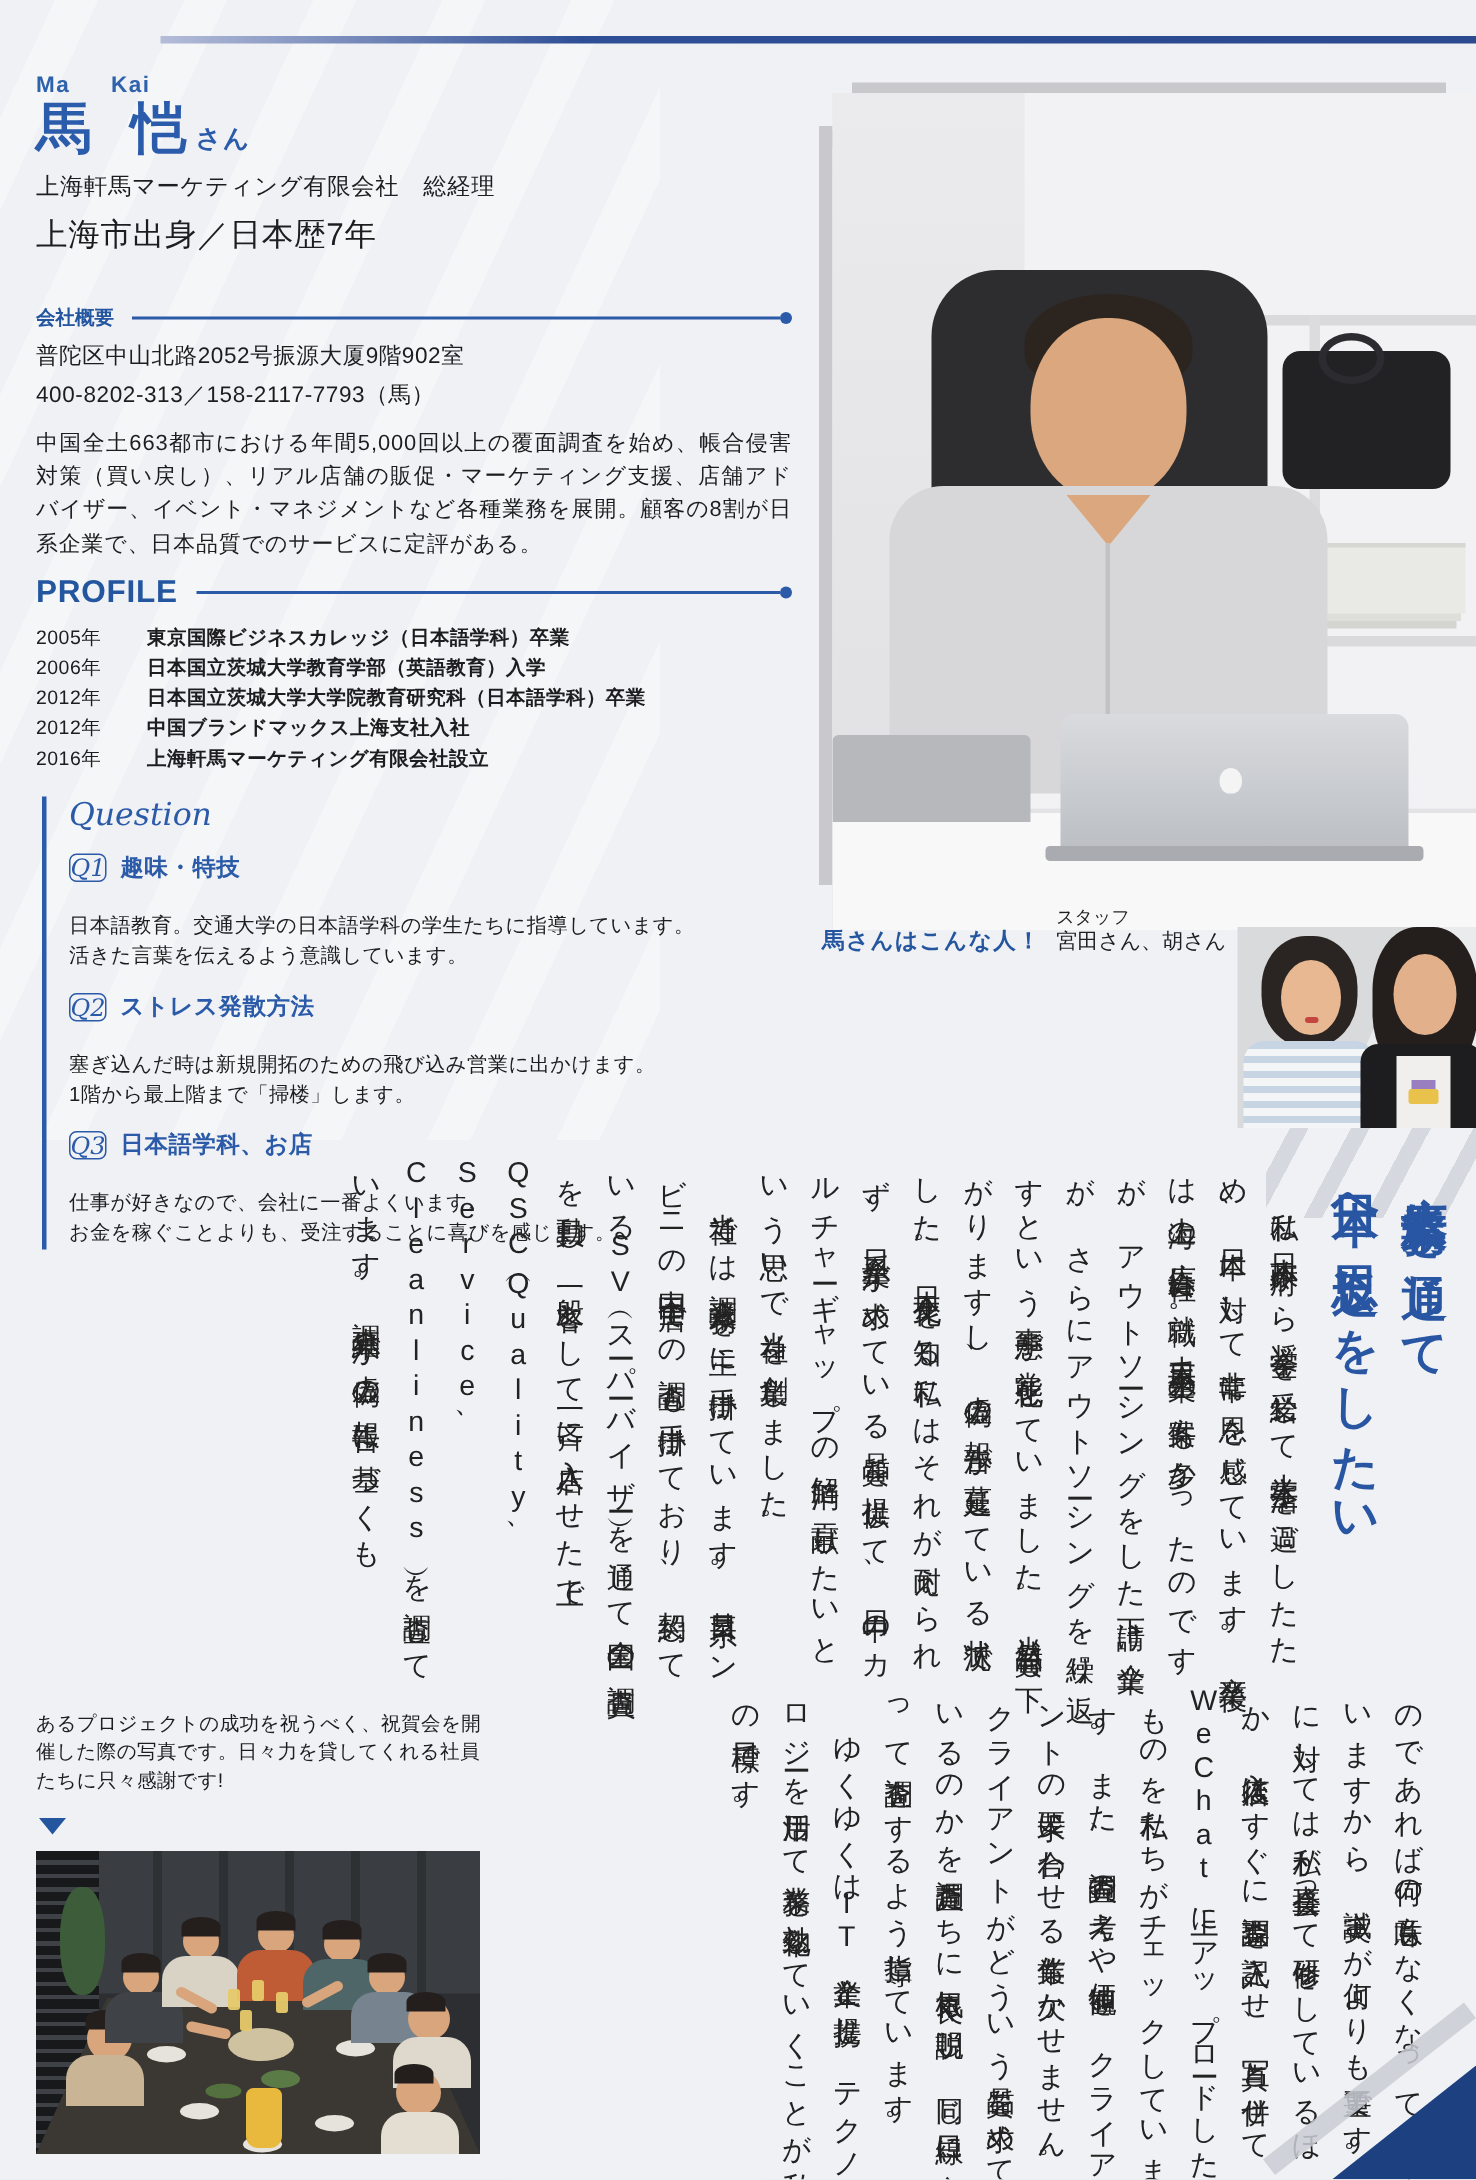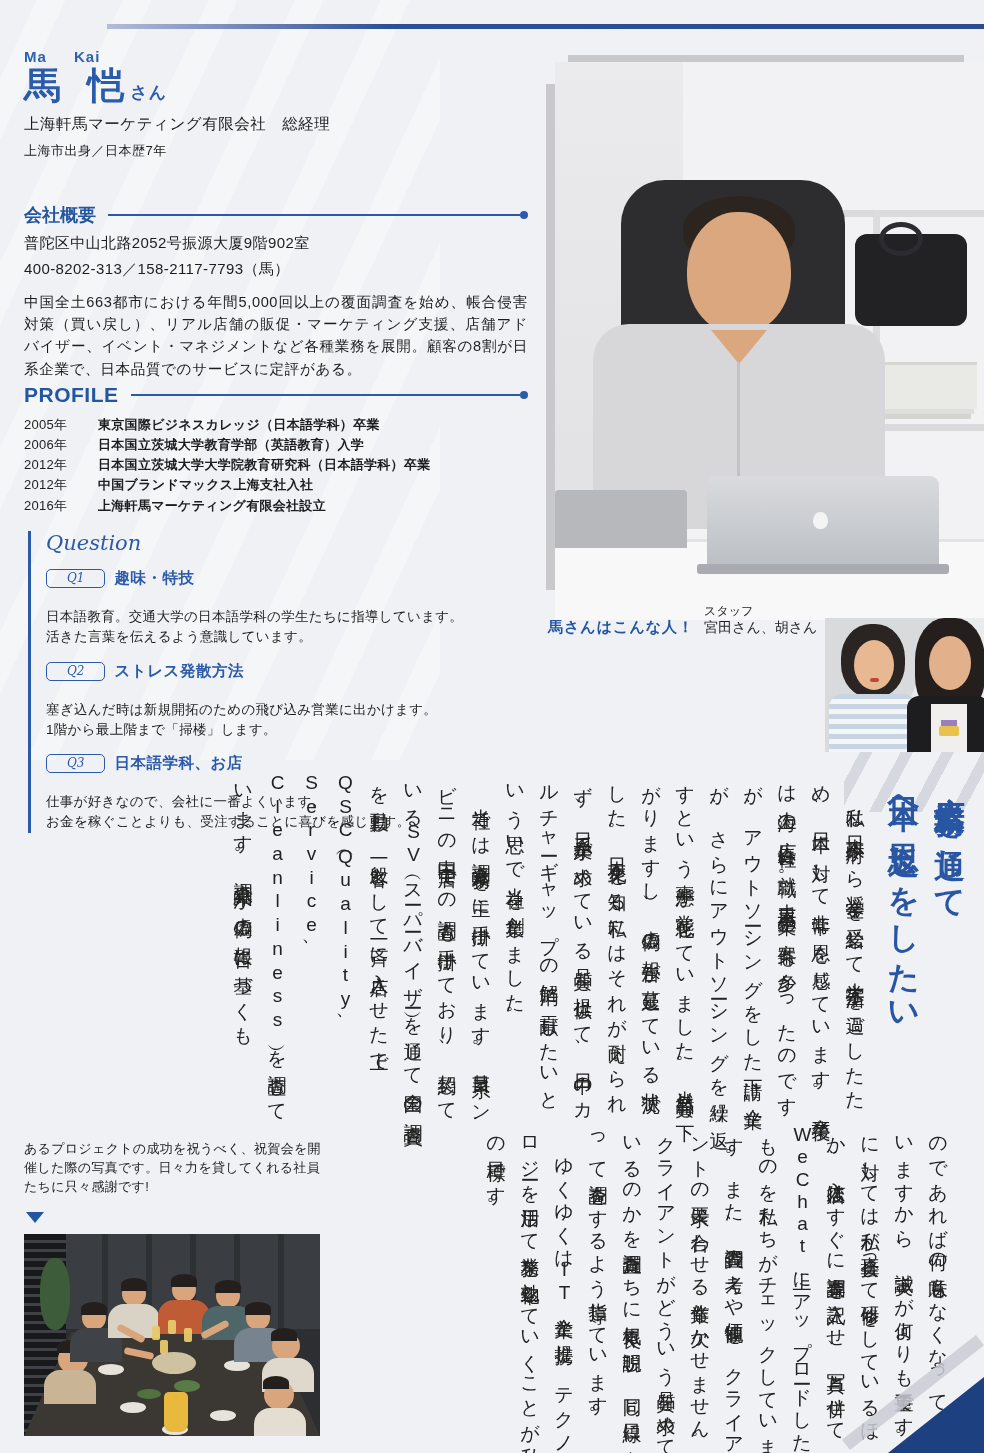--- a/index.html
+++ b/index.html
@@ -19,45 +19,45 @@
   .corner-gray{position:absolute;right:-14px;bottom:54px;width:170px;height:13px;background:#c9ccd3;
     transform:rotate(-38deg);opacity:.85;z-index:3;}
 
   
   .abs{position:absolute;}
   #sec-name{left:24px;top:48px;z-index:2;}
   .romaji{color:#2f62ad;font-size:15px;font-weight:bold;word-spacing:22px;letter-spacing:1px;}
   .big-name{color:#2b5cab;font-size:37px;font-weight:bold;letter-spacing:8px;line-height:1.15;}
   .name-suffix{font-size:17px;letter-spacing:1px;margin-left:-2px;}
   .name-title{color:#1d1d1f;font-size:15.5px;margin-top:6px;letter-spacing:.5px;}
-  .name-origin{color:#1d1d1f;font-size:13px;margin-top:7px;letter-spacing:.5px;}
+  .name-origin{color:#1d1d1f;font-size:21px;margin-top:7px;letter-spacing:.5px;}
 
   .sec-head{display:flex;align-items:center;}
   .sec-head .label{color:#2456a0;font-weight:bold;}
   .sec-head .rule{flex:1;height:2px;background:#2a5aa8;margin-left:12px;}
   .sec-head .dot{width:8px;height:8px;border-radius:50%;background:#2a5aa8;}
 
   #sec-company{left:24px;top:203px;width:504px;z-index:2;}
-  #sec-company .label{font-size:18px;text-align:right;}
+  #sec-company .label{font-size:13px;text-align:right;}
   .co-line{font-size:15px;color:#1d1d1f;margin-top:7px;letter-spacing:.4px;}
   .co-desc{font-size:14.6px;color:#1d1d1f;line-height:1.52;margin-top:12px;text-align:justify;letter-spacing:.6px;}
 
   #sec-profile{left:24px;top:383px;width:504px;z-index:2;}
   #sec-profile .label{font-size:21px;letter-spacing:.5px;}
   .pf-rows{margin-top:8px;}
   .pf-row{display:flex;font-size:13px;color:#1d1d1f;line-height:1.55;letter-spacing:.3px;}
   .pf-year{width:62px;flex:0 0 62px;}
   .pf-event{flex:1;padding-left:12px;font-weight:bold;}
 
   #sec-question{left:28px;top:531px;width:500px;border-left:3px solid #2a5aa8;padding-left:15px;z-index:2;}
   .q-heading{font-family:"DejaVu Serif","Liberation Serif",serif;font-style:italic;color:#2a5aa8;font-size:21px;}
   .q-item{margin-top:13px;}
   .q-title-row{display:flex;align-items:center;}
   .q-badge{font-family:"DejaVu Serif","Liberation Serif",serif;font-style:italic;color:#2a5aa8;
-    border:1.5px solid #2a5aa8;border-radius:5px;font-size:12px;padding:0 20px;line-height:17px;}
+    border:1.5px solid #2a5aa8;border-radius:5px;font-size:16px;padding:0 0;line-height:17px;}
   .q-title{color:#2a5aa8;font-weight:bold;font-size:15.5px;margin-left:9px;letter-spacing:.5px;}
   .q-answer{font-size:13.5px;color:#1d1d1f;line-height:1.5;margin-top:18px;white-space:pre-line;letter-spacing:.3px;}
 
   
   .frame-top{position:absolute;left:568px;top:55px;width:396px;height:9px;background:#c9c9cc;z-index:1;}
   .frame-left{position:absolute;left:546px;top:84px;width:9px;height:506px;background:#c9c9cc;z-index:1;}
   .frame-corner{position:absolute;left:545px;top:76px;width:48px;height:9px;background:#c9c9cc;transform:rotate(-40deg);z-index:1;}
   #portrait{left:555px;top:62px;width:429px;height:558px;overflow:hidden;background:#e7e7e9;z-index:2;}
   #portrait .wall{position:absolute;inset:0;background:linear-gradient(180deg,#ebebed,#e0e0e3);}
   #portrait .cabinet{position:absolute;left:128px;top:0;right:0;bottom:75px;background:#f2f2f4;}

